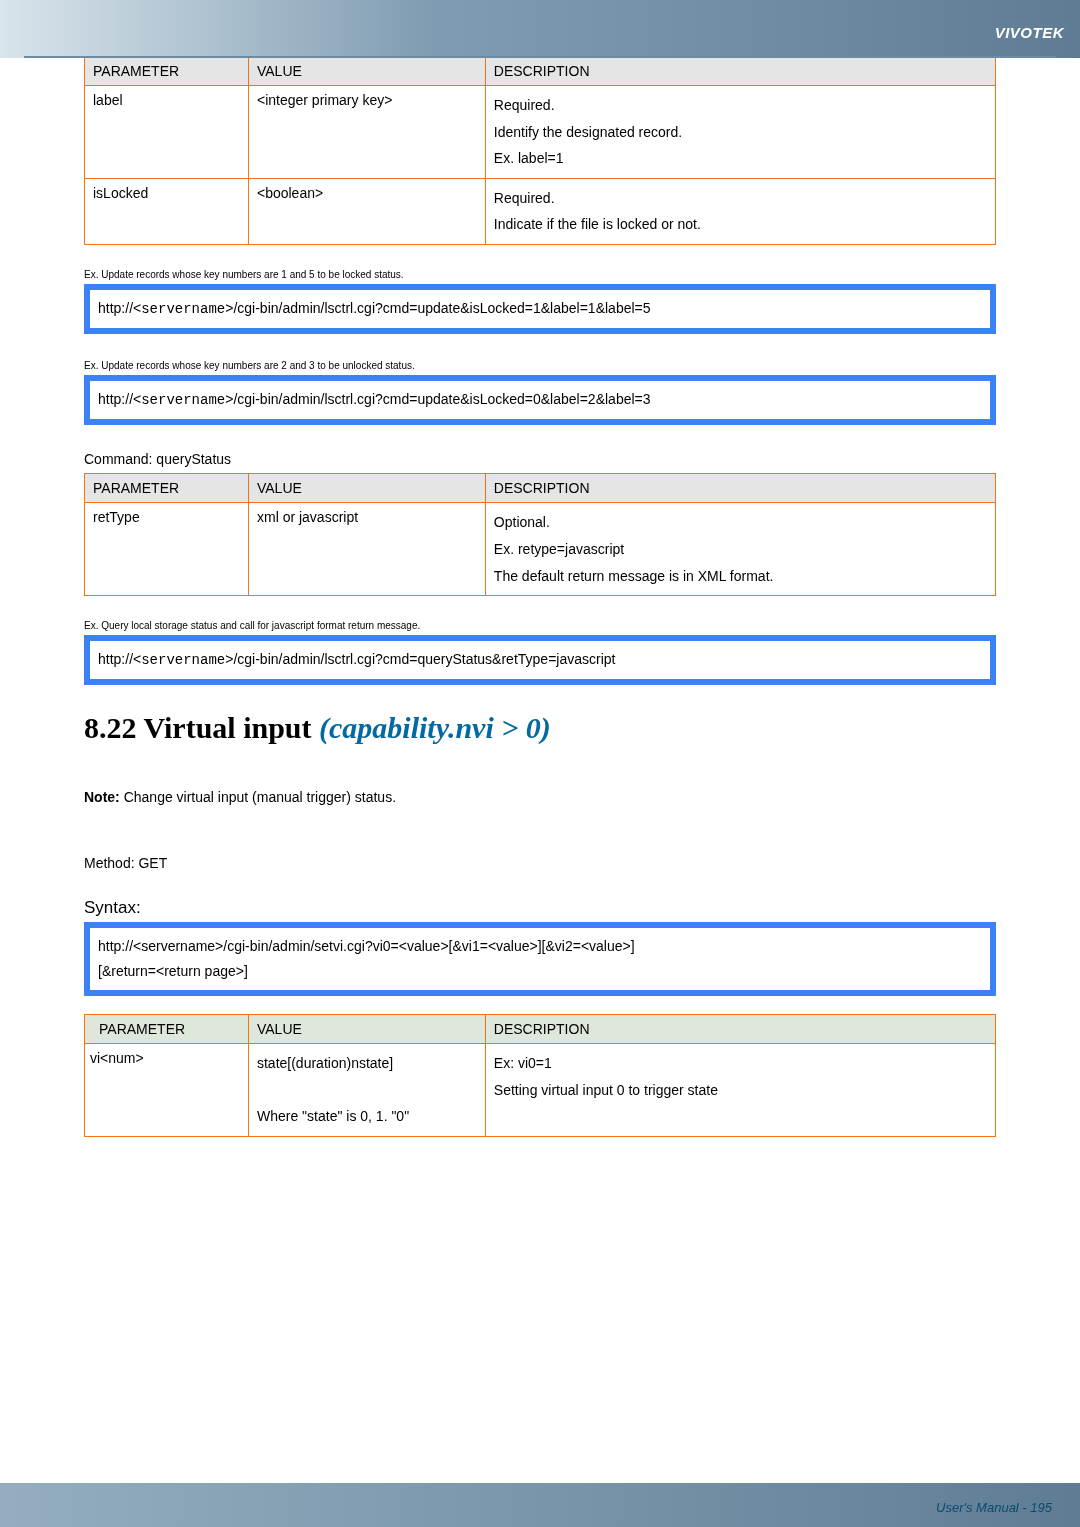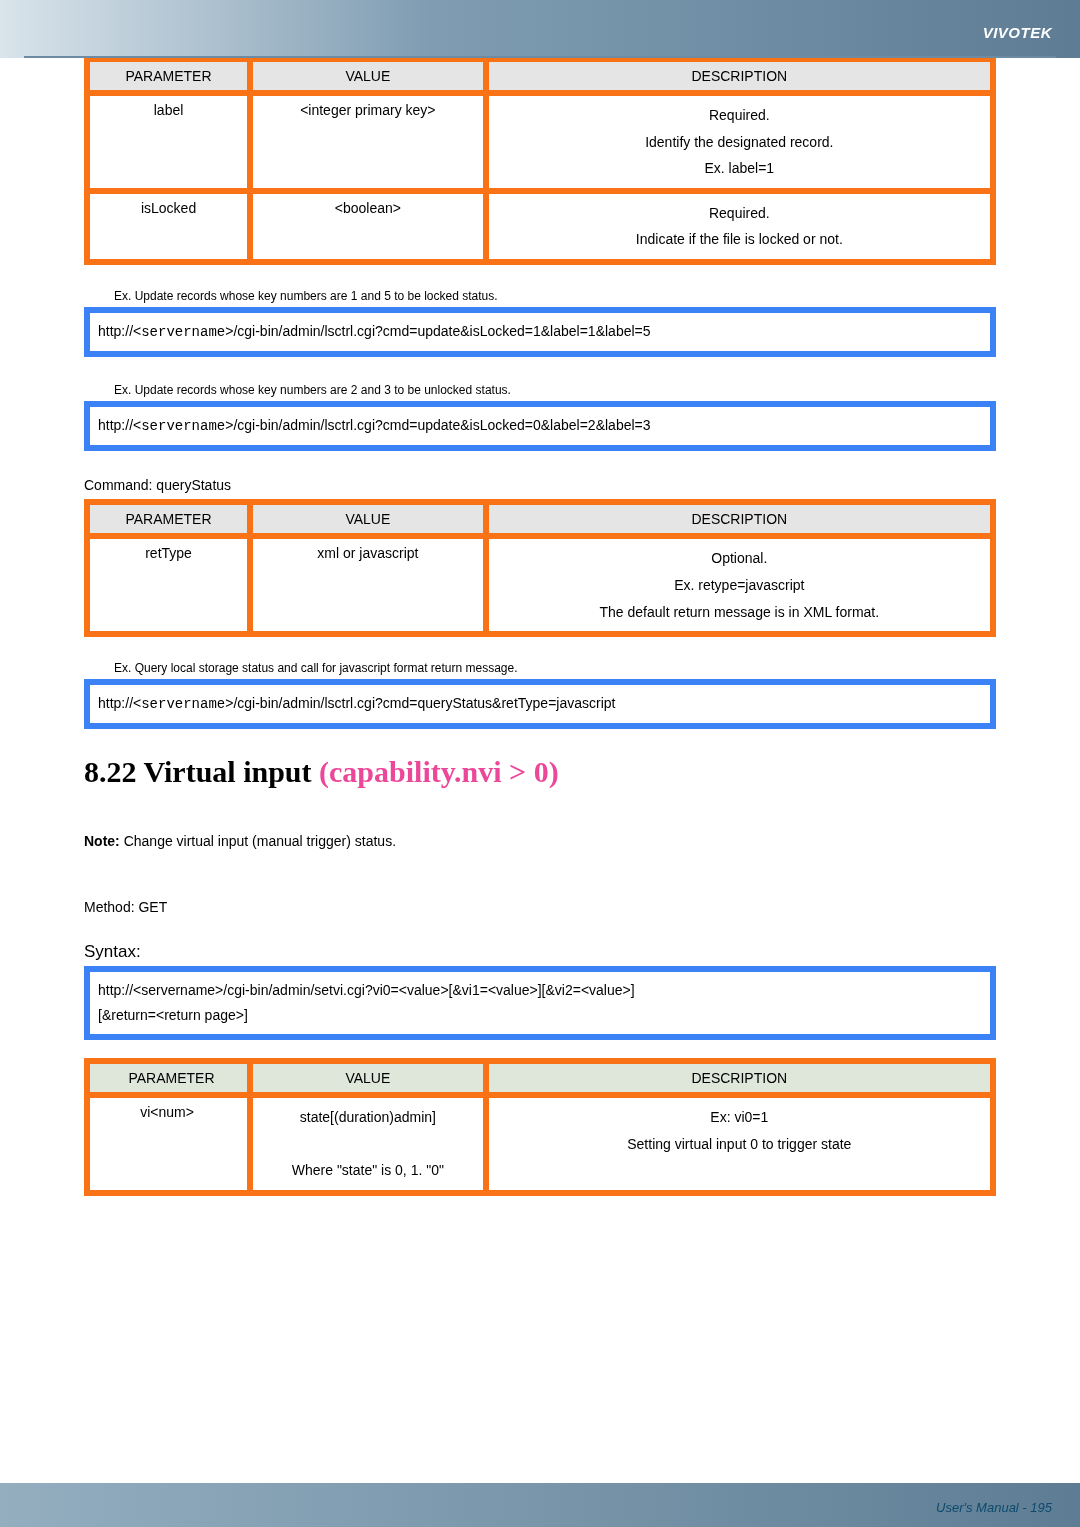--- a/index.html
+++ b/index.html
@@ -10,21 +10,21 @@
     color: #000;
   }
   .page {
     width: 1080px;
     height: 1527px;
     position: relative;
     background: #fff;
   }
   .brand {
     position: absolute;
-    right: 28px;
+    right: 16px;
     top: 24px;
     color: #fff;
     font-style: italic;
     font-weight: bold;
     font-size: 15px;
     letter-spacing: 0.5px;
   }
   .brand-bg {
     position: absolute;
     top: 0; right: 0;
@@ -47,60 +47,59 @@
     font-size: 14px;
     margin-bottom: 6px;
   }
   .cmd-label b { font-weight: bold; }
   table.api {
     width: 100%;
     border-collapse: collapse;
     margin-bottom: 24px;
   }
   table.api th, table.api td {
-    border: 6px solid #f97316;
+    border: 1px solid #f97316;
     padding: 6px 8px;
-    text-align: center;
+    text-align: left;
     vertical-align: top;
     font-size: 14px;
   }
   table.api th {
     background: #e5e5e5;
     font-weight: normal;
   }
   table.api.shaded th {
     background: #dfe6da;
   }
   .col-param { width: 18%; }
   .col-value { width: 26%; }
   .col-desc  { width: 56%; }
   .ex-text {
-    font-size: 12px;
+    font-size: 10px;
     margin-bottom: 4px;
-    margin-left: 30px;
   }
   .url-box {
     width: 100%;
     border: 6px solid #3b82f6;
     padding: 6px 8px;
     font-size: 14px;
     margin-bottom: 26px;
     line-height: 1.8;
   }
   .servername {
     font-family: "Courier New", monospace;
     font-size: 14px;
   }
   h2.section {
     font-family: "Times New Roman", Times, serif;
     font-size: 30px;
     font-weight: bold;
     margin: 20px 0 14px 0;
   }
-  h2.section .red { color: #ec4899; }
+  h2.section .red { color: #0369a1; font-style: italic; }
   .desc-line {
     font-size: 14px;
     line-height: 1.8;
     margin-top: 40px;
   }
   .syntax-label {
     font-size: 17px;
     margin-top: 22px;
     margin-bottom: 4px;
   }
@@ -217,21 +216,21 @@
     <table class="api shaded">
       <tbody>
           <tr>
         <th class="col-param" style="padding-left:14px;">PARAMETER</th>
         <th class="col-value">VALUE</th>
         <th class="col-desc">DESCRIPTION</th>
       </tr>
       <tr>
         <td style="padding-left:5px;">vi&lt;num&gt;</td>
         <td>
-          <div class="p-line">state[(duration)admin]</div>
+          <div class="p-line">state[(duration)nstate]</div>
           <div class="p-line">&nbsp;</div>
           <div class="p-line">Where "state" is 0, 1. "0"</div>
         </td>
         <td>
           <div class="p-line">Ex: vi0=1</div>
           <div class="p-line">Setting virtual input 0 to trigger state</div>
         </td>
       </tr>
     </tbody>
       </table>

